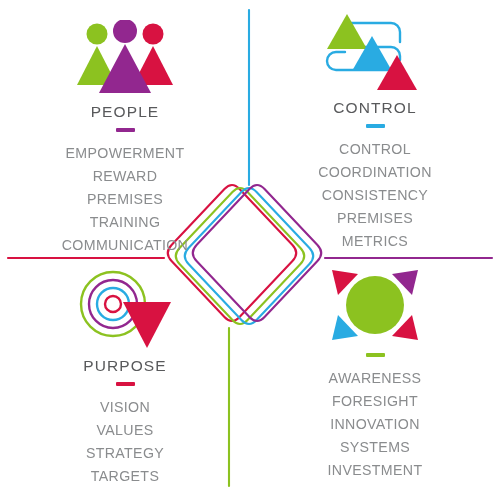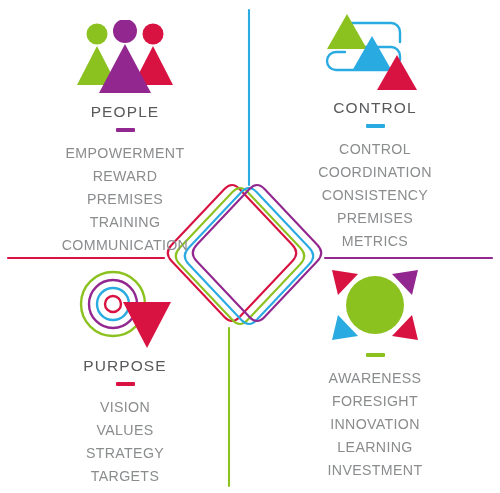--- a/index.html
+++ b/index.html
@@ -127,18 +127,18 @@
         <polygon points="91,6 85,31 65,10" fill="#92278F"></polygon>
         <polygon points="5,76 11,51 31,72" fill="#29ABE2"></polygon>
         <polygon points="91,76 65,72 85,51" fill="#D81241"></polygon>
       </svg>
     </div>
     <div class="title-rule" style="background: rgb(140, 194, 32);"></div>
     <ul class="term-list">
       <li>AWARENESS</li>
       <li>FORESIGHT</li>
       <li>INNOVATION</li>
-      <li>LEARNING</li>
+      <li>SYSTEMS</li>
       <li>INVESTMENT</li>
     </ul>
   </div>
 
 </div>
 
 </body></html>

